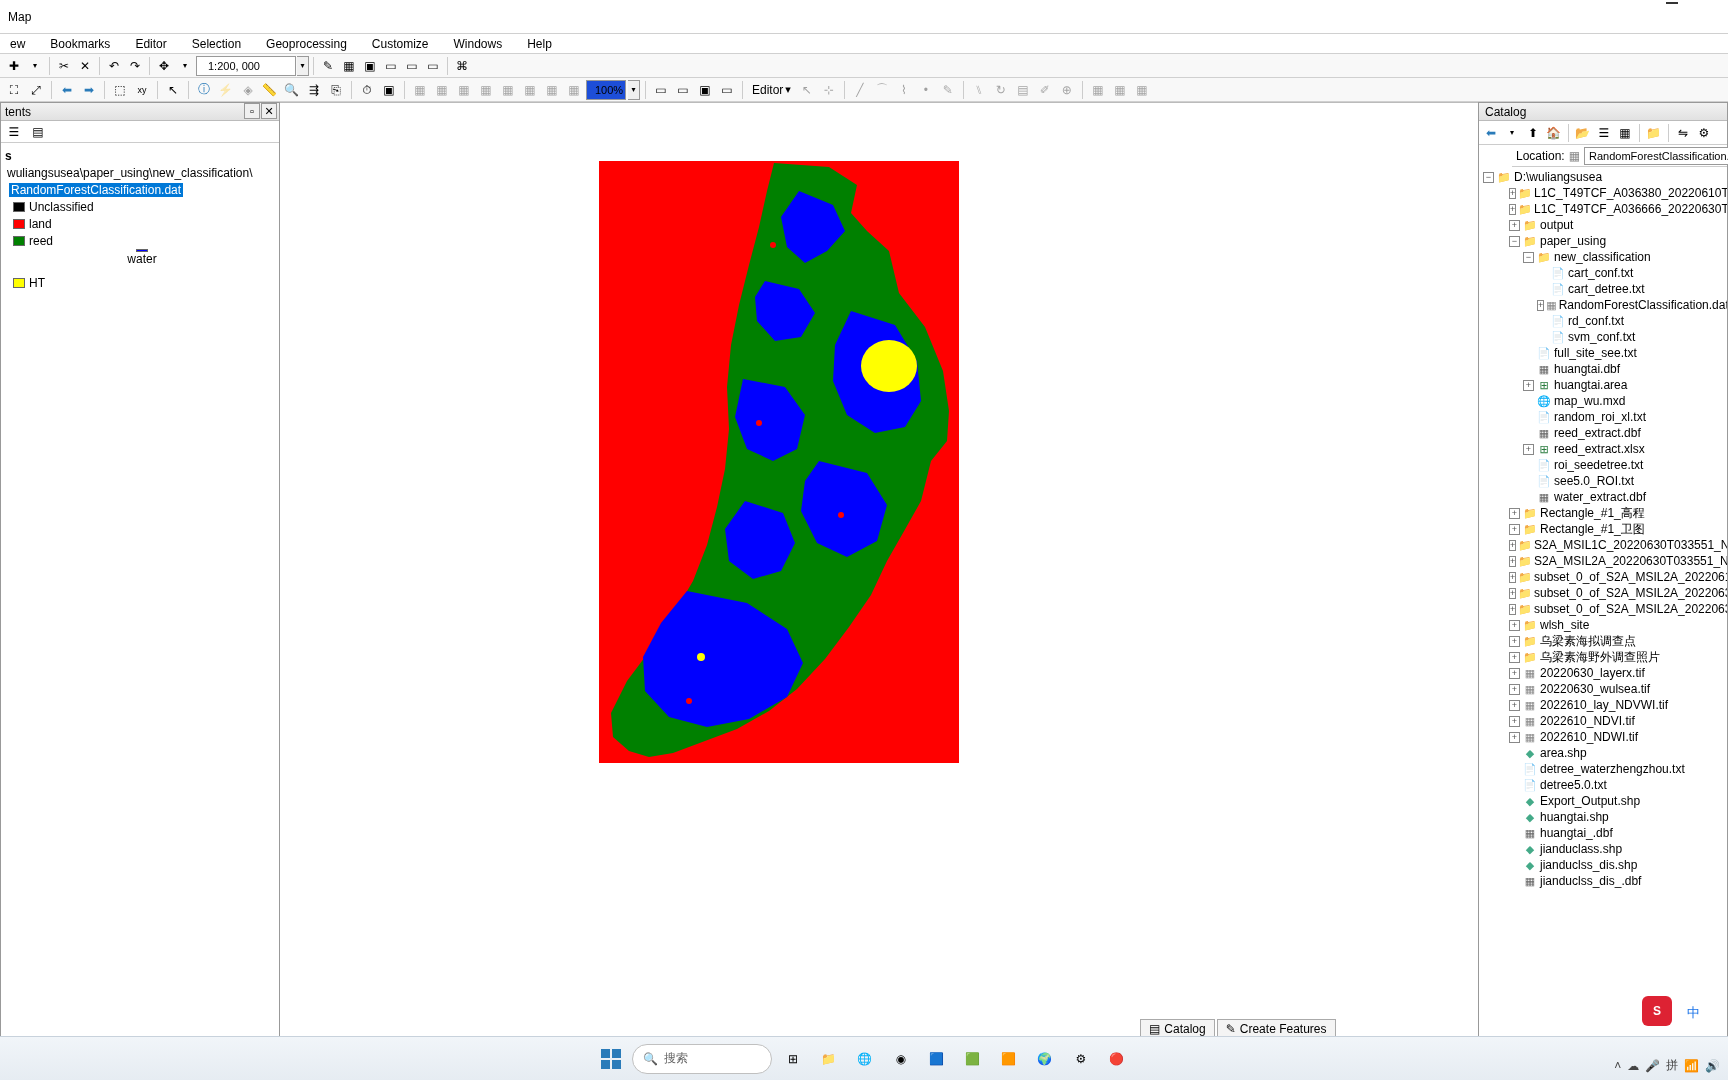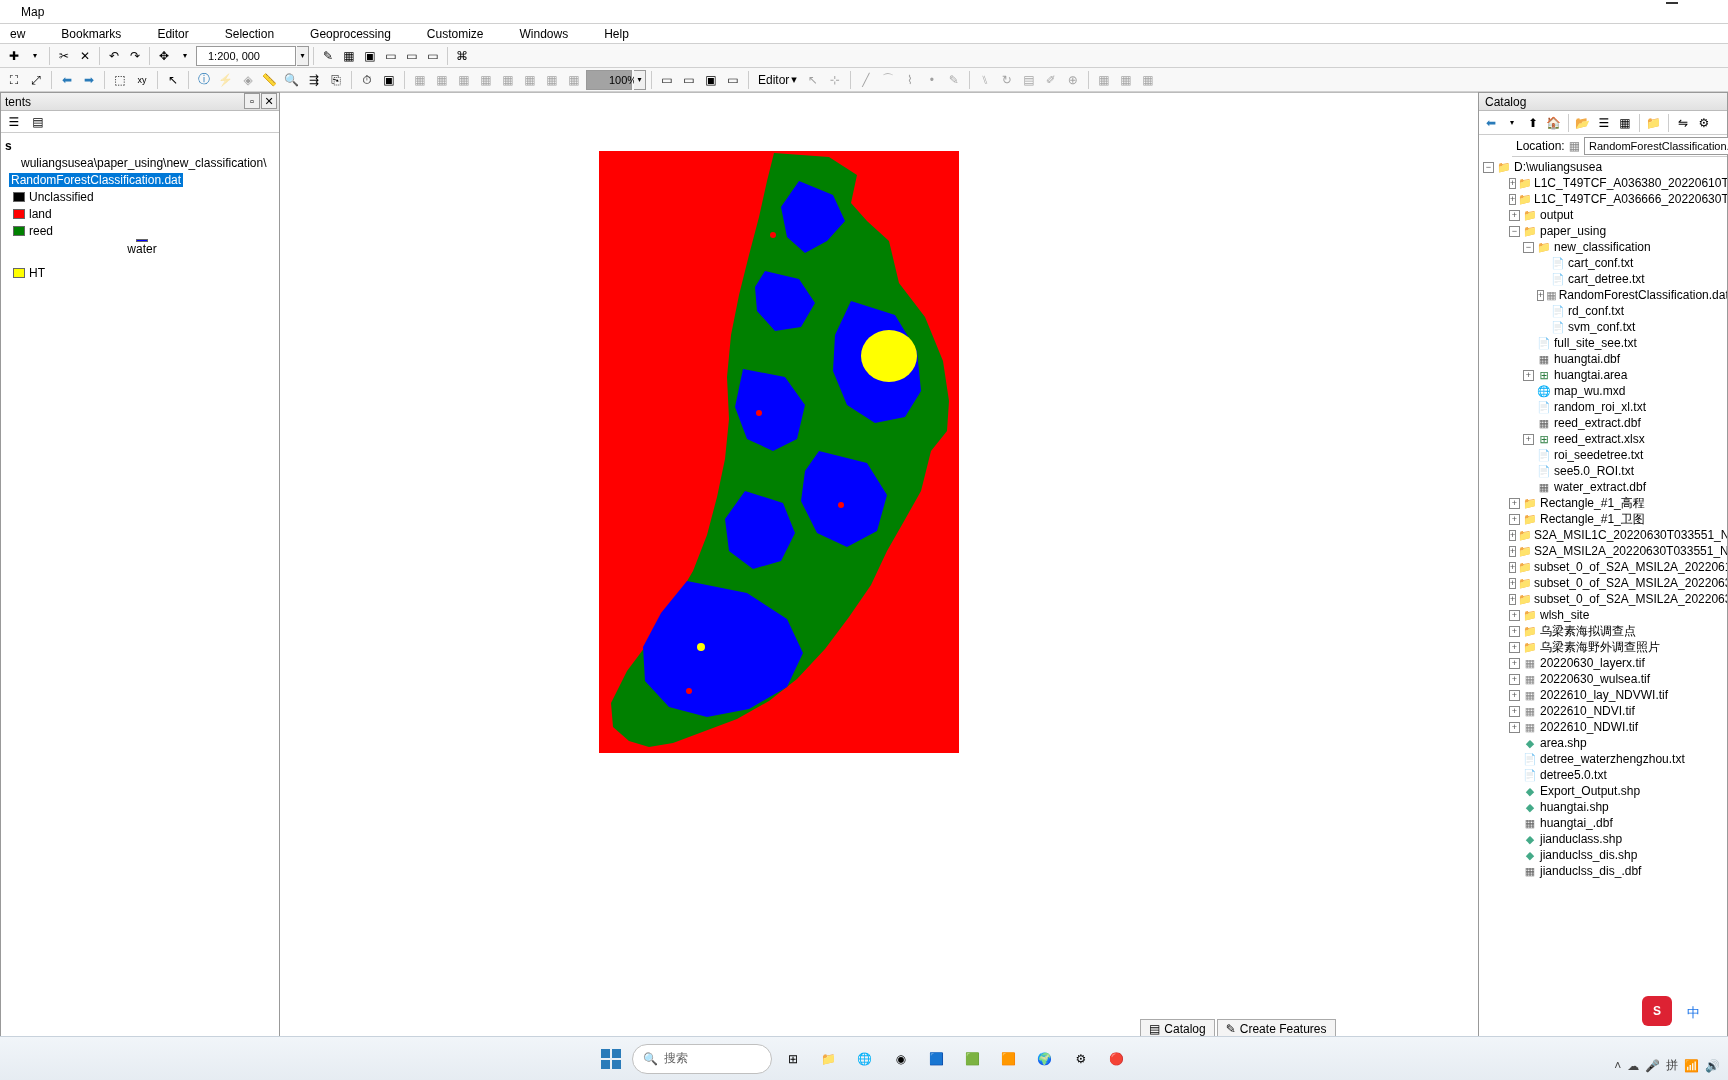--- a/index.html
+++ b/index.html
@@ -1,30 +1,30 @@
 <!DOCTYPE html>
 <html><head>
 <meta charset="utf-8">
 <style>
 * { margin: 0; padding: 0; box-sizing: border-box; font-family: "Segoe UI", Tahoma, sans-serif; font-size: 12px; }
 body { background: #fff; width: 1728px; height: 1080px; overflow: hidden; position: relative; }
 
-.titlebar { height: 24px; background: #fff; border-bottom: 1px solid #d0d0d0; padding-left: 21px; display: flex; align-items: center; }
+.titlebar { height: 34px; background: #fff; border-bottom: 1px solid #d0d0d0; padding-left: 8px; display: flex; align-items: center; }
 .min-btn { position: absolute; right: 50px; top: 2px; width: 12px; height: 2px; background: #333; }
 
-.menubar { height: 20px; background: #fff; border-bottom: 1px solid #d0d0d0; display: flex; align-items: center; padding-left: 2px; gap: 20px; }
+.menubar { height: 20px; background: #fff; border-bottom: 1px solid #d0d0d0; display: flex; align-items: center; padding-left: 2px; gap: 9px; }
 .menubar span { padding: 2px 8px; cursor: pointer; }
 
 .toolbar { height: 24px; background: #f8f8f8; border-bottom: 1px solid #d0d0d0; display: flex; align-items: center; padding: 0 4px; gap: 1px; }
 .toolbar2 { height: 24px; background: #f8f8f8; border-bottom: 1px solid #d0d0d0; display: flex; align-items: center; padding: 0 4px; gap: 2px; }
 .tb-btn { width: 20px; height: 20px; display: inline-flex; align-items: center; justify-content: center; border: 1px solid transparent; cursor: pointer; font-size: 12px; }
 .tb-sep { width: 1px; height: 18px; background: #ccc; margin: 0 3px; }
 .scale-box { width: 100px; height: 20px; border: 1px solid #999; background: #fff; padding: 0 11px; display: inline-flex; align-items: center; font-size: 11px; }
 .scale-dd { width: 12px; height: 20px; border: 1px solid #999; border-left: none; background: #f0f0f0; display: inline-flex; align-items: center; justify-content: center; font-size: 8px; cursor: pointer; }
-.zoom-box { width: 40px; height: 20px; border: 1px solid #999; background: #a3a3a3; padding: 0 22px; display: inline-flex; align-items: center; font-size: 11px; }
+.zoom-box { width: 40px; height: 20px; border: 1px solid #999; background: #1d4ed8; padding: 0 8px; display: inline-flex; align-items: center; font-size: 11px; }
 
 .main-area { display: flex; height: calc(100% - 130px); }
 
 .toc-panel { width: 280px; border: 1px solid #999; background: #fff; display: flex; flex-direction: column; position: relative; }
 .toc-header { height: 18px; background: linear-gradient(#f2f2f2,#e1e1e1); border-bottom: 1px solid #bbb; display: flex; align-items: center; padding-left: 4px; font-size: 11px; }
 .toc-header .controls { position: absolute; right: 2px; top: 0; display: flex; }
 .toc-header .controls span { width: 16px; height: 16px; display: inline-flex; align-items: center; justify-content: center; font-size: 11px; cursor: pointer; border: 1px solid #999; margin-left:1px; background:#f0f0f0;}
 .toc-tools { height: 22px; border-bottom: 1px solid #ccc; display: flex; align-items: center; padding-left: 2px; gap: 2px; }
 .toc-tools .tb-btn { width: 22px; height: 20px; }
 .toc-tree { flex: 1; overflow: auto; padding: 4px; font-size: 12px; }
@@ -184,21 +184,21 @@
     </div>
     <div class="toc-tools">
       <span class="tb-btn">☰</span>
       <span class="tb-btn">▤</span>
     </div>
     <div class="toc-tree">
       <div class="row">
           <b>s</b>
         </div>
       <div class="row">
-          <span style="margin-left:16px;">wuliangsusea\paper_using\new_classification\</span>
+          <span style="margin-left:2px;">wuliangsusea\paper_using\new_classification\</span>
         </div>
       <div class="row">
           <span class="selected" style="margin-left:4px;">RandomForestClassification.dat</span>
         </div>
       <div id="toc-classes">
           <div class="row" style="padding-left: 4px;">
             <span class="swatch" style="background:#000000"></span>
             <span>Unclassified</span>
           </div>
           <div class="row" style="padding-left: 4px;">

